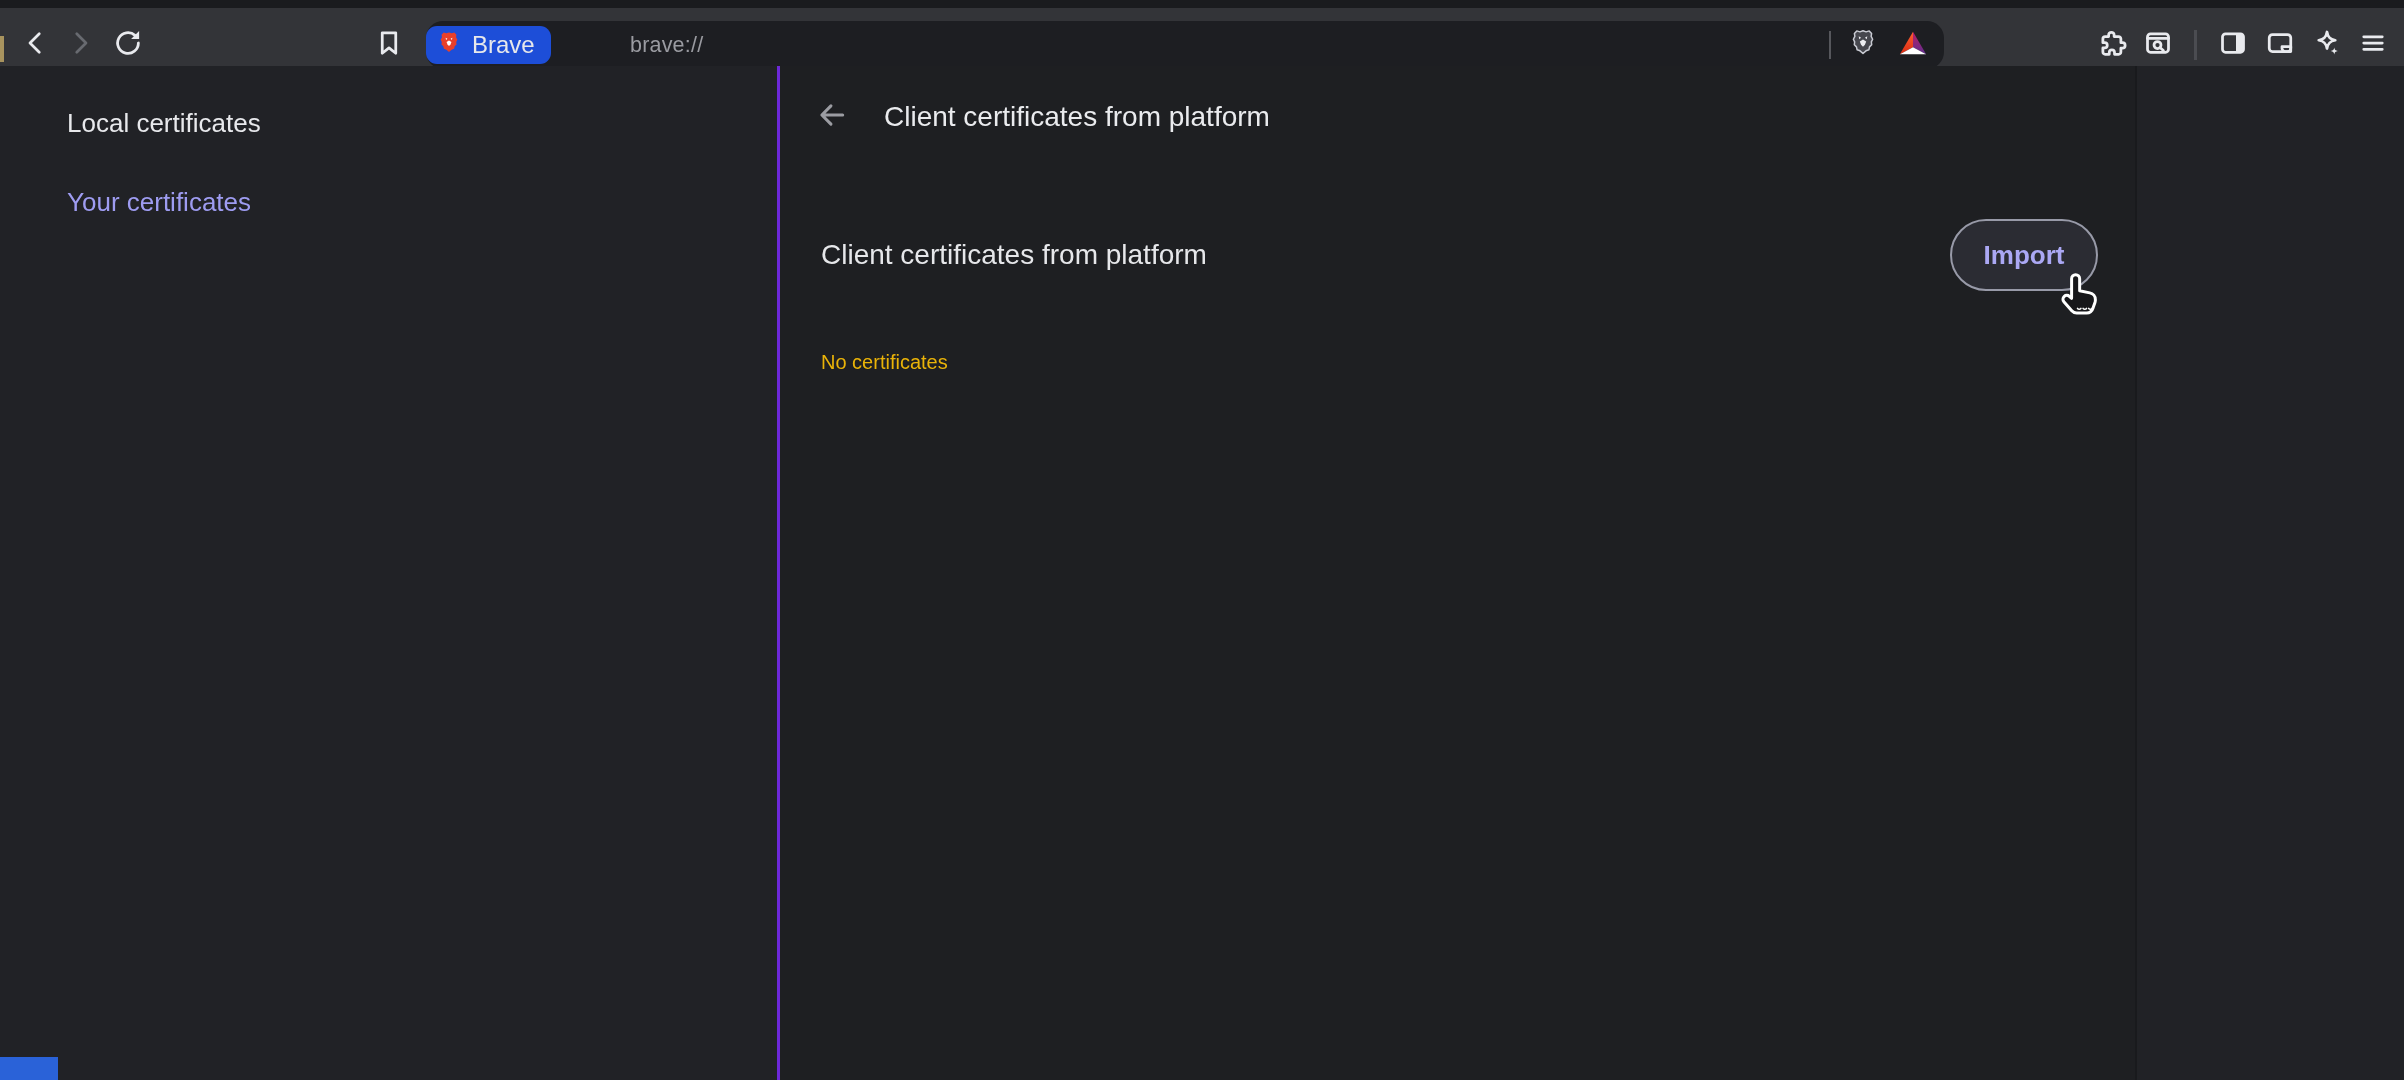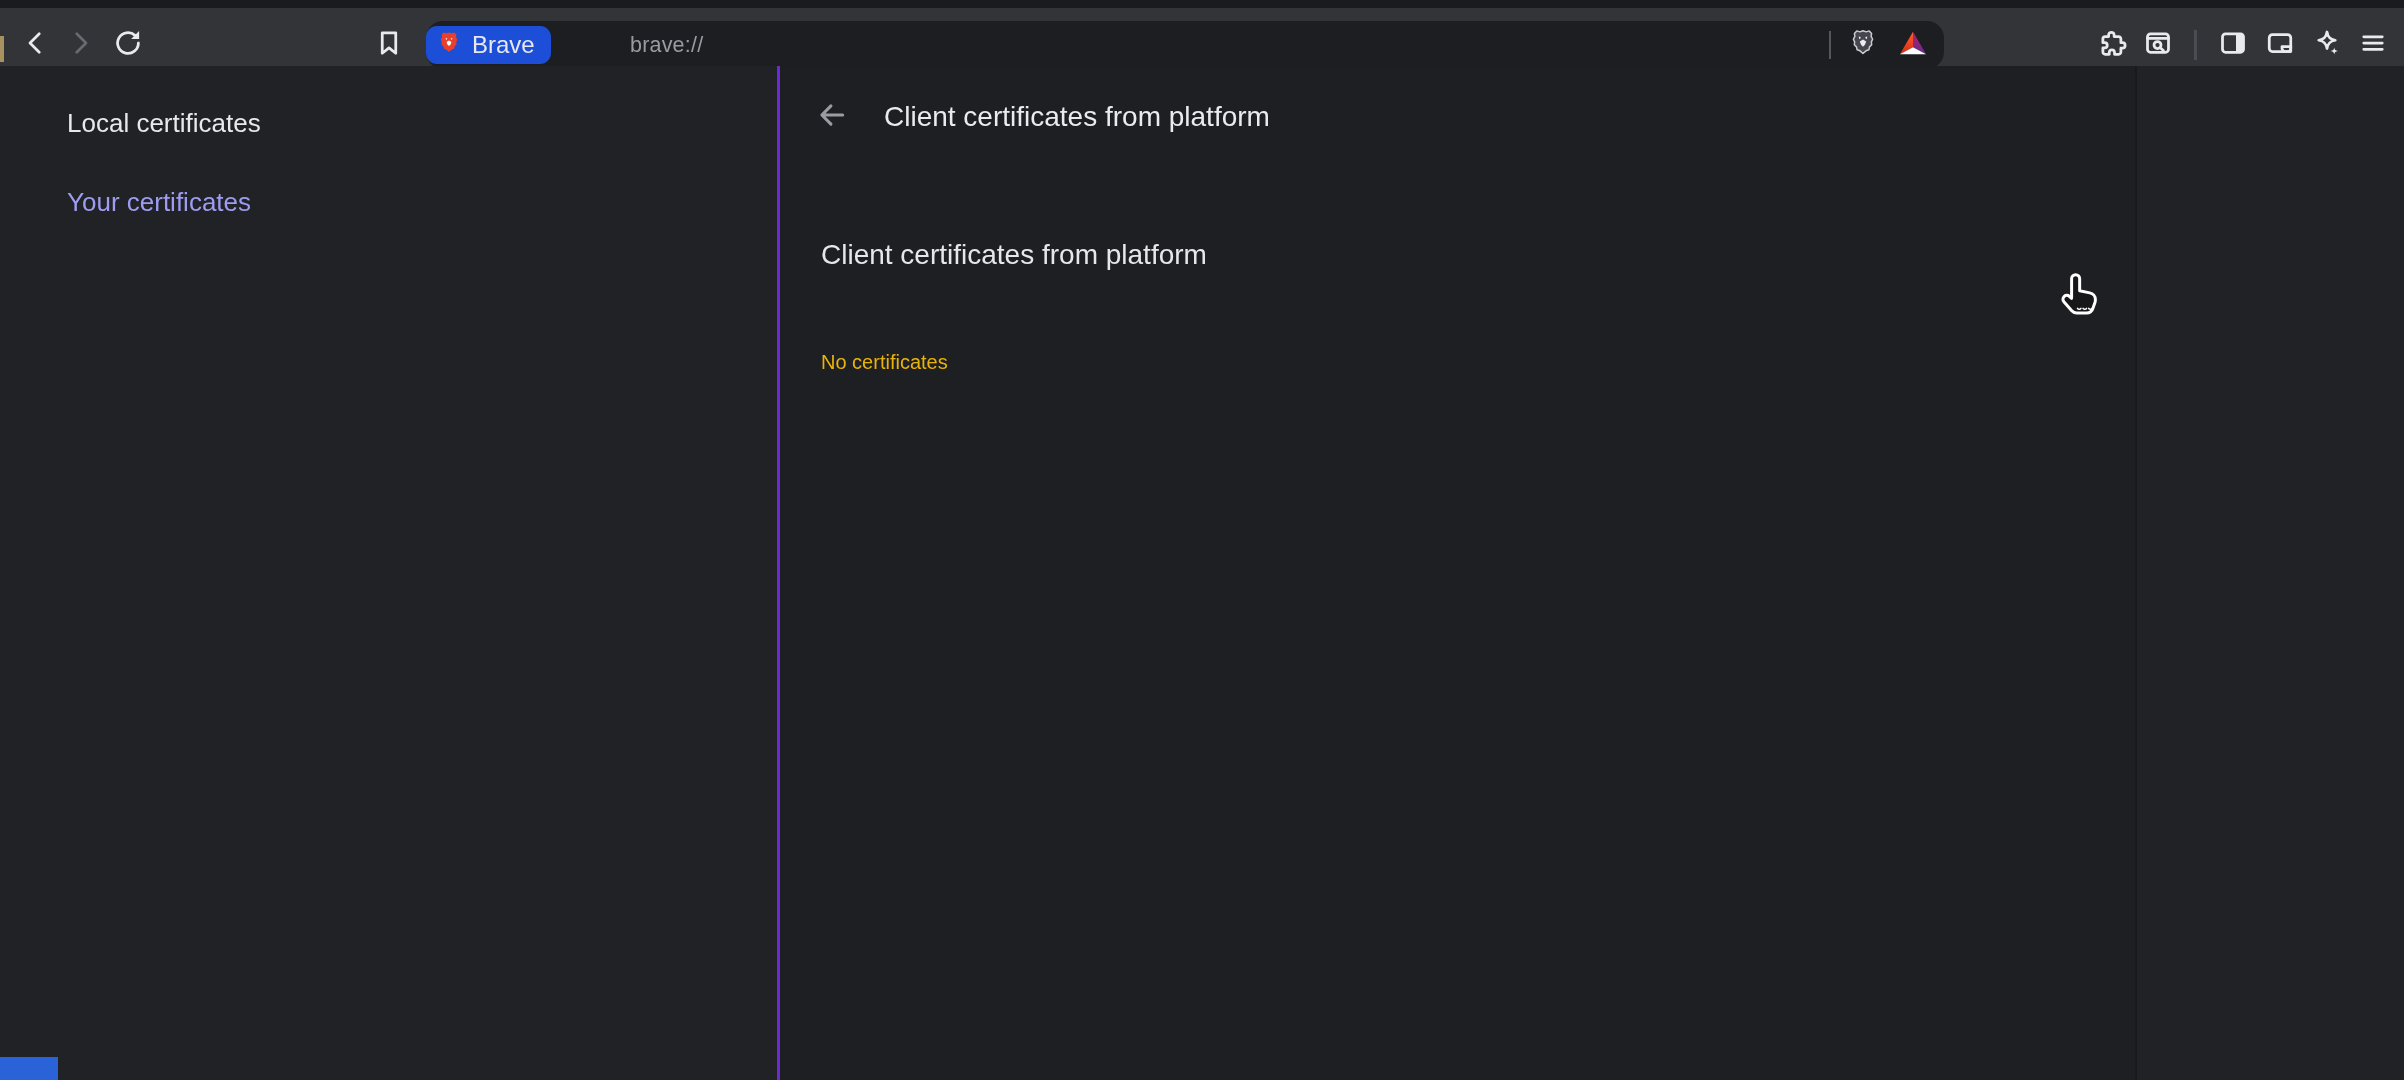--- a/index.html
+++ b/index.html
@@ -231,20 +231,23 @@
             <svg viewBox="0 0 24 24" width="32" height="32">
               <path d="M20 12H5M11.2 5.2 4.4 12l6.8 6.8" fill="none" stroke="#9b9ca2" stroke-width="2.3" stroke-linecap="round" stroke-linejoin="round"></path>
             </svg>
           </span>
         </div>
         <div class="hdr-title">Client certificates from platform</div>
       </div>
 
       <div class="section-row">
         <div class="section-title">Client certificates from platform</div>
+        <div class="import-btn">
+          <span>Import</span>
+        </div>
       </div>
 
       <div class="empty-state">No certificates</div>
     </div>
   </div>
 
   <div class="status-blue"></div>
 
   <div class="cursor">
     <svg viewBox="0 0 32 32" width="56" height="60">

